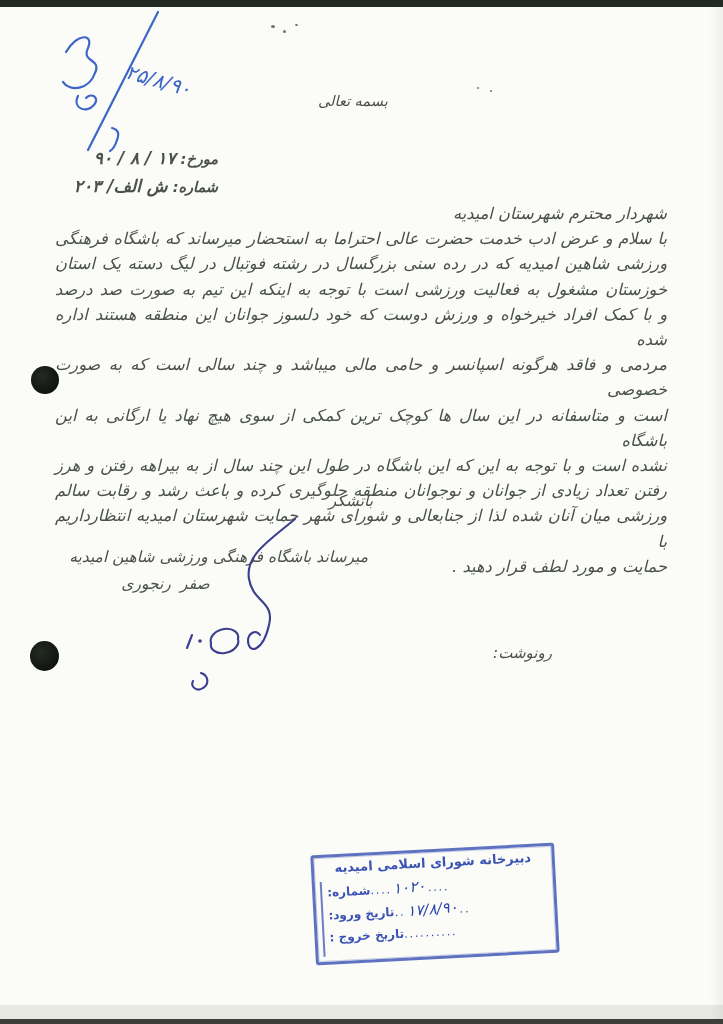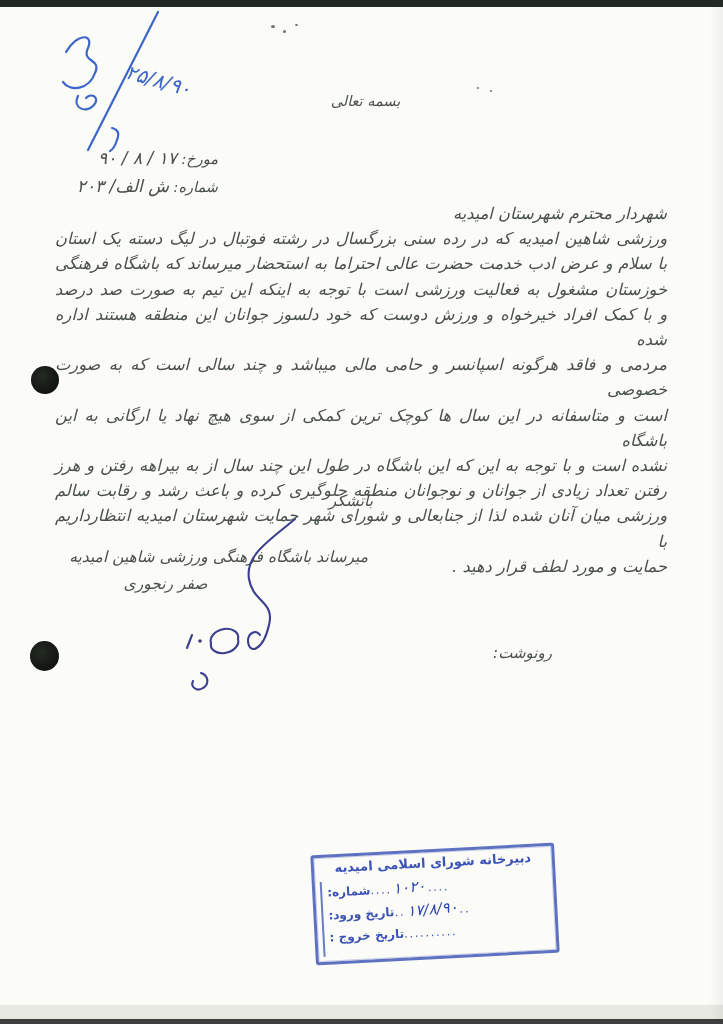--- a/index.html
+++ b/index.html
@@ -6,29 +6,29 @@
   body{width:723px;height:1024px;position:relative;overflow:hidden;
        background:#fbfbf8;font-family:"DejaVu Sans",sans-serif;}
   .abs{position:absolute;}
   .fa{font-family:"DejaVu Sans",sans-serif;font-style:italic;color:#4a514c;direction:rtl;}
   .page-edge-top{left:0;top:0;width:723px;height:7px;background:#222925;}
   .page-edge-bottom-band{left:0;top:1005px;width:723px;height:19px;background:#e9e9e3;}
   .page-edge-bottom-line{left:0;top:1019px;width:723px;height:5px;background:#3c3f3b;}
   .page-shade-right{right:0;top:0;width:14px;height:1024px;
        background:linear-gradient(to left,rgba(60,65,60,.06),rgba(0,0,0,0));}
   .speck{background:#6d736d;border-radius:50%;}
-  .besmele{left:318px;top:93px;width:95px;text-align:center;font-size:14.5px;}
-  .dateblock{left:68px;top:145px;width:150px;text-align:right;font-size:14.5px;line-height:27px;}
+  .besmele{left:318px;top:93px;width:95px;text-align:left;font-size:14.5px;}
+  .dateblock{left:68px;top:145px;width:150px;text-align:right;font-size:14.5px;line-height:27px;font-weight:bold;}
   .dateblock .val{font-size:17px;}
   .body-block{left:55px;top:201px;width:612px;font-size:16.3px;line-height:25.2px;}
   .bline{text-align:right;}
   .jline{text-align:justify;text-align-last:justify;}
   .closing{left:283px;top:492px;width:90px;font-size:15.5px;}
   .sig-title{left:55px;top:548px;width:313px;text-align:right;font-size:15.5px;}
-  .sig-name{left:98px;top:575px;width:135px;text-align:center;font-size:15.5px;}
+  .sig-name{left:98px;top:575px;width:135px;text-align:center;font-size:15.5px;font-family:Liberation Mono, monospace;}
   .cc-block{left:380px;top:641px;width:285px;text-align:center;font-size:15px;line-height:24px;}
   .hole{border-radius:50%;background:radial-gradient(circle at 40% 38%,#242b23,#10150f 70%);}
   .hole1{left:31px;top:366px;width:28px;height:28px;}
   .hole2{left:30px;top:641px;width:29px;height:30px;}
   .stamp{left:313px;top:849px;width:238px;height:104px;transform:rotate(-3deg);
          border:3px solid rgba(58,83,180,.82);border-radius:3px;
          box-shadow:inset 0 0 0 1px rgba(58,83,180,.25);}
   .stamp-innerline{position:absolute;left:5px;top:24px;bottom:5px;width:2px;
          background:rgba(58,83,180,.75);}
   .stamp-title{position:absolute;left:0;top:3px;width:100%;text-align:center;
@@ -70,22 +70,22 @@
 
 <div class="abs fa besmele">بسمه تعالی</div>
 
 <div class="abs fa dateblock">
   <div><span>مورخ:</span> <span class="val">۱۷ / ۸ / ۹۰</span></div>
   <div><span>شماره:</span> <span class="val">ش الف/ ۲۰۳</span></div>
 </div>
 
 <div class="abs fa body-block">
   <div class="bline">شهردار محترم شهرستان امیدیه</div>
+  <div class="bline jline">با سلام و عرض ادب خدمت حضرت عالی احتراما به استحضار میرساند که باشگاه فرهنگی</div>
   <div class="bline jline">ورزشی شاهین امیدیه که در رده سنی بزرگسال در رشته فوتبال در لیگ دسته یک استان</div>
-  <div class="bline jline">با سلام و عرض ادب خدمت حضرت عالی احتراما به استحضار میرساند که باشگاه فرهنگی</div>
   <div class="bline jline">خوزستان مشغول به فعالیت ورزشی است با توجه به اینکه این تیم به صورت صد درصد</div>
   <div class="bline jline">و با کمک افراد خیرخواه و ورزش دوست که خود دلسوز جوانان این منطقه هستند اداره شده</div>
   <div class="bline jline">مردمی و فاقد هرگونه اسپانسر و حامی مالی میباشد و چند سالی است که به صورت خصوصی</div>
   <div class="bline jline">است و متاسفانه در این سال ها کوچک ترین کمکی از سوی هیچ نهاد یا ارگانی به این باشگاه</div>
   <div class="bline jline">نشده است و با توجه به این که این باشگاه در طول این چند سال از به بیراهه رفتن و هرز</div>
   <div class="bline jline">رفتن تعداد زیادی از جوانان و نوجوانان منطقه جلوگیری کرده و باعث رشد و رقابت سالم</div>
   <div class="bline jline">ورزشی میان آنان شده لذا از جنابعالی و شورای شهر حمایت شهرستان امیدیه انتظارداریم با</div>
   <div class="bline">حمایت و مورد لطف قرار دهید .</div>
 </div>
 

